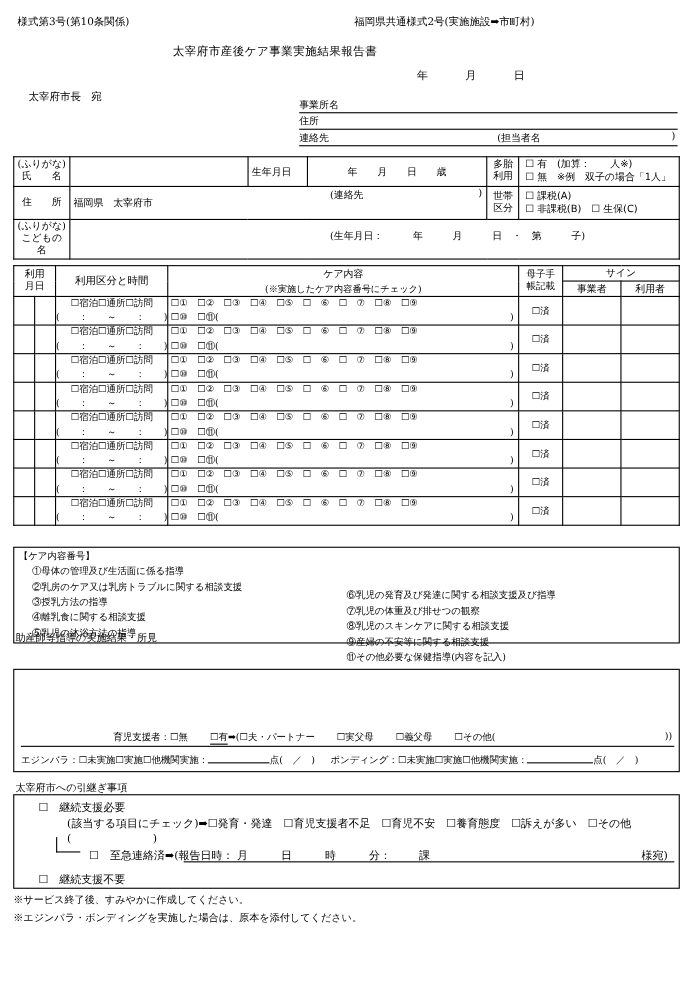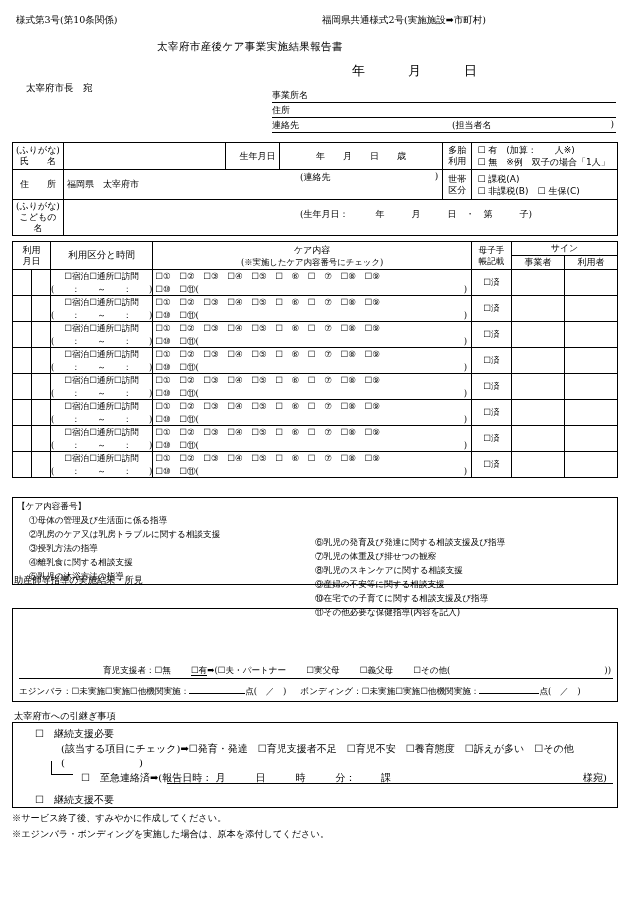--- a/index.html
+++ b/index.html
@@ -11,21 +11,21 @@
     font-family: "DejaVu Serif", "Liberation Serif", serif;
     color: #000000;
     font-size: 9px;
     position: relative;
     overflow: hidden;
   }
   .page { position: relative; width: 500px; height: 903px; padding: 0; }
   .hdr-left { position: absolute; left: 16px; top: 14px; font-size: 9.5px; }
   .hdr-right { position: absolute; right: 14px; top: 14px; font-size: 9.5px; }
   .doc-title { position: absolute; left: 0; right: 0; top: 40px; text-align: center; font-size: 10.5px; letter-spacing: .4px; }
-  .date-line { position: absolute; right: 22px; top: 62px; font-size: 13px; letter-spacing: .5px; }
+  .date-line { position: absolute; right: 22px; top: 62px; font-size: 10px; letter-spacing: .5px; }
   .addressee { position: absolute; left: 26px; top: 82px; font-size: 9.5px; }
 
   
   .facility { position: absolute; left: 272px; top: 88px; width: 344px; }
   .fac-line { position: relative; height: 15px; border-bottom: 1px solid #000; }
   .fac-label { position: absolute; left: 0; top: 1px; font-size: 9px; }
   .fac-sub { position: absolute; left: 180px; top: 1px; font-size: 9px; }
   .fac-paren { position: absolute; right: 2px; top: 1px; font-size: 9px; }
 
   .intro { position: absolute; left: 22px; top: 126px; font-size: 9.5px; }
@@ -150,21 +150,21 @@
 
 
   <table class="person-tbl">
     <tbody>
         <tr>
       <td class="cell-lbl" rowspan="1">
         <div>(ふりがな)</div>
         <div>氏　　名</div>
       </td>
       <td style="width:172px"></td>
-      <td style="width:56px;text-align:right">生年月日</td>
+      <td style="width:56px;text-align:left">生年月日</td>
       <td class="ymd" style="width:172px">年　　月　　日　　歳</td>
       <td class="nar">
         <div>多胎</div>
         <div>利用</div>
       </td>
       <td class="tail">
         <div class="cb">☐ 有　(加算：　　人※)</div>
         <div class="cb">☐ 無　※例　双子の場合「1人」</div>
       </td>
     </tr>
@@ -350,21 +350,20 @@
         <div class="itm">②乳房のケア又は乳房トラブルに関する相談支援</div>
         <div class="itm">③授乳方法の指導</div>
         <div class="itm">④離乳食に関する相談支援</div>
         <div class="itm">⑤乳児の沐浴方法の指導</div>
       </div>
     <div class="colB" id="legend-right">
         <div class="itm">⑥乳児の発育及び発達に関する相談支援及び指導</div>
         <div class="itm">⑦乳児の体重及び排せつの観察</div>
         <div class="itm">⑧乳児のスキンケアに関する相談支援</div>
         <div class="itm">⑨産婦の不安等に関する相談支援</div>
-        <div class="itm">⑩在宅での子育てに関する相談支援及び指導</div>
         <div class="itm">⑪その他必要な保健指導(内容を記入)</div>
       </div>
   </div>
 
   <div class="sec-lbl" style="top:574px">助産師等指導の実施結果・所見</div>
   <div class="findings">
     <div class="f-line1">
       <span class="ctr"><span>育児支援者：</span><span>☐無</span><span class="gap20"></span><span class="und">☐有</span><span>➡</span><span>(</span><span>☐夫・パートナー</span><span class="gap20"></span><span>☐実父母</span><span class="gap20"></span><span>☐義父母</span><span class="gap20"></span><span>☐その他(</span></span>
       <span class="rp">))</span>
     </div>

